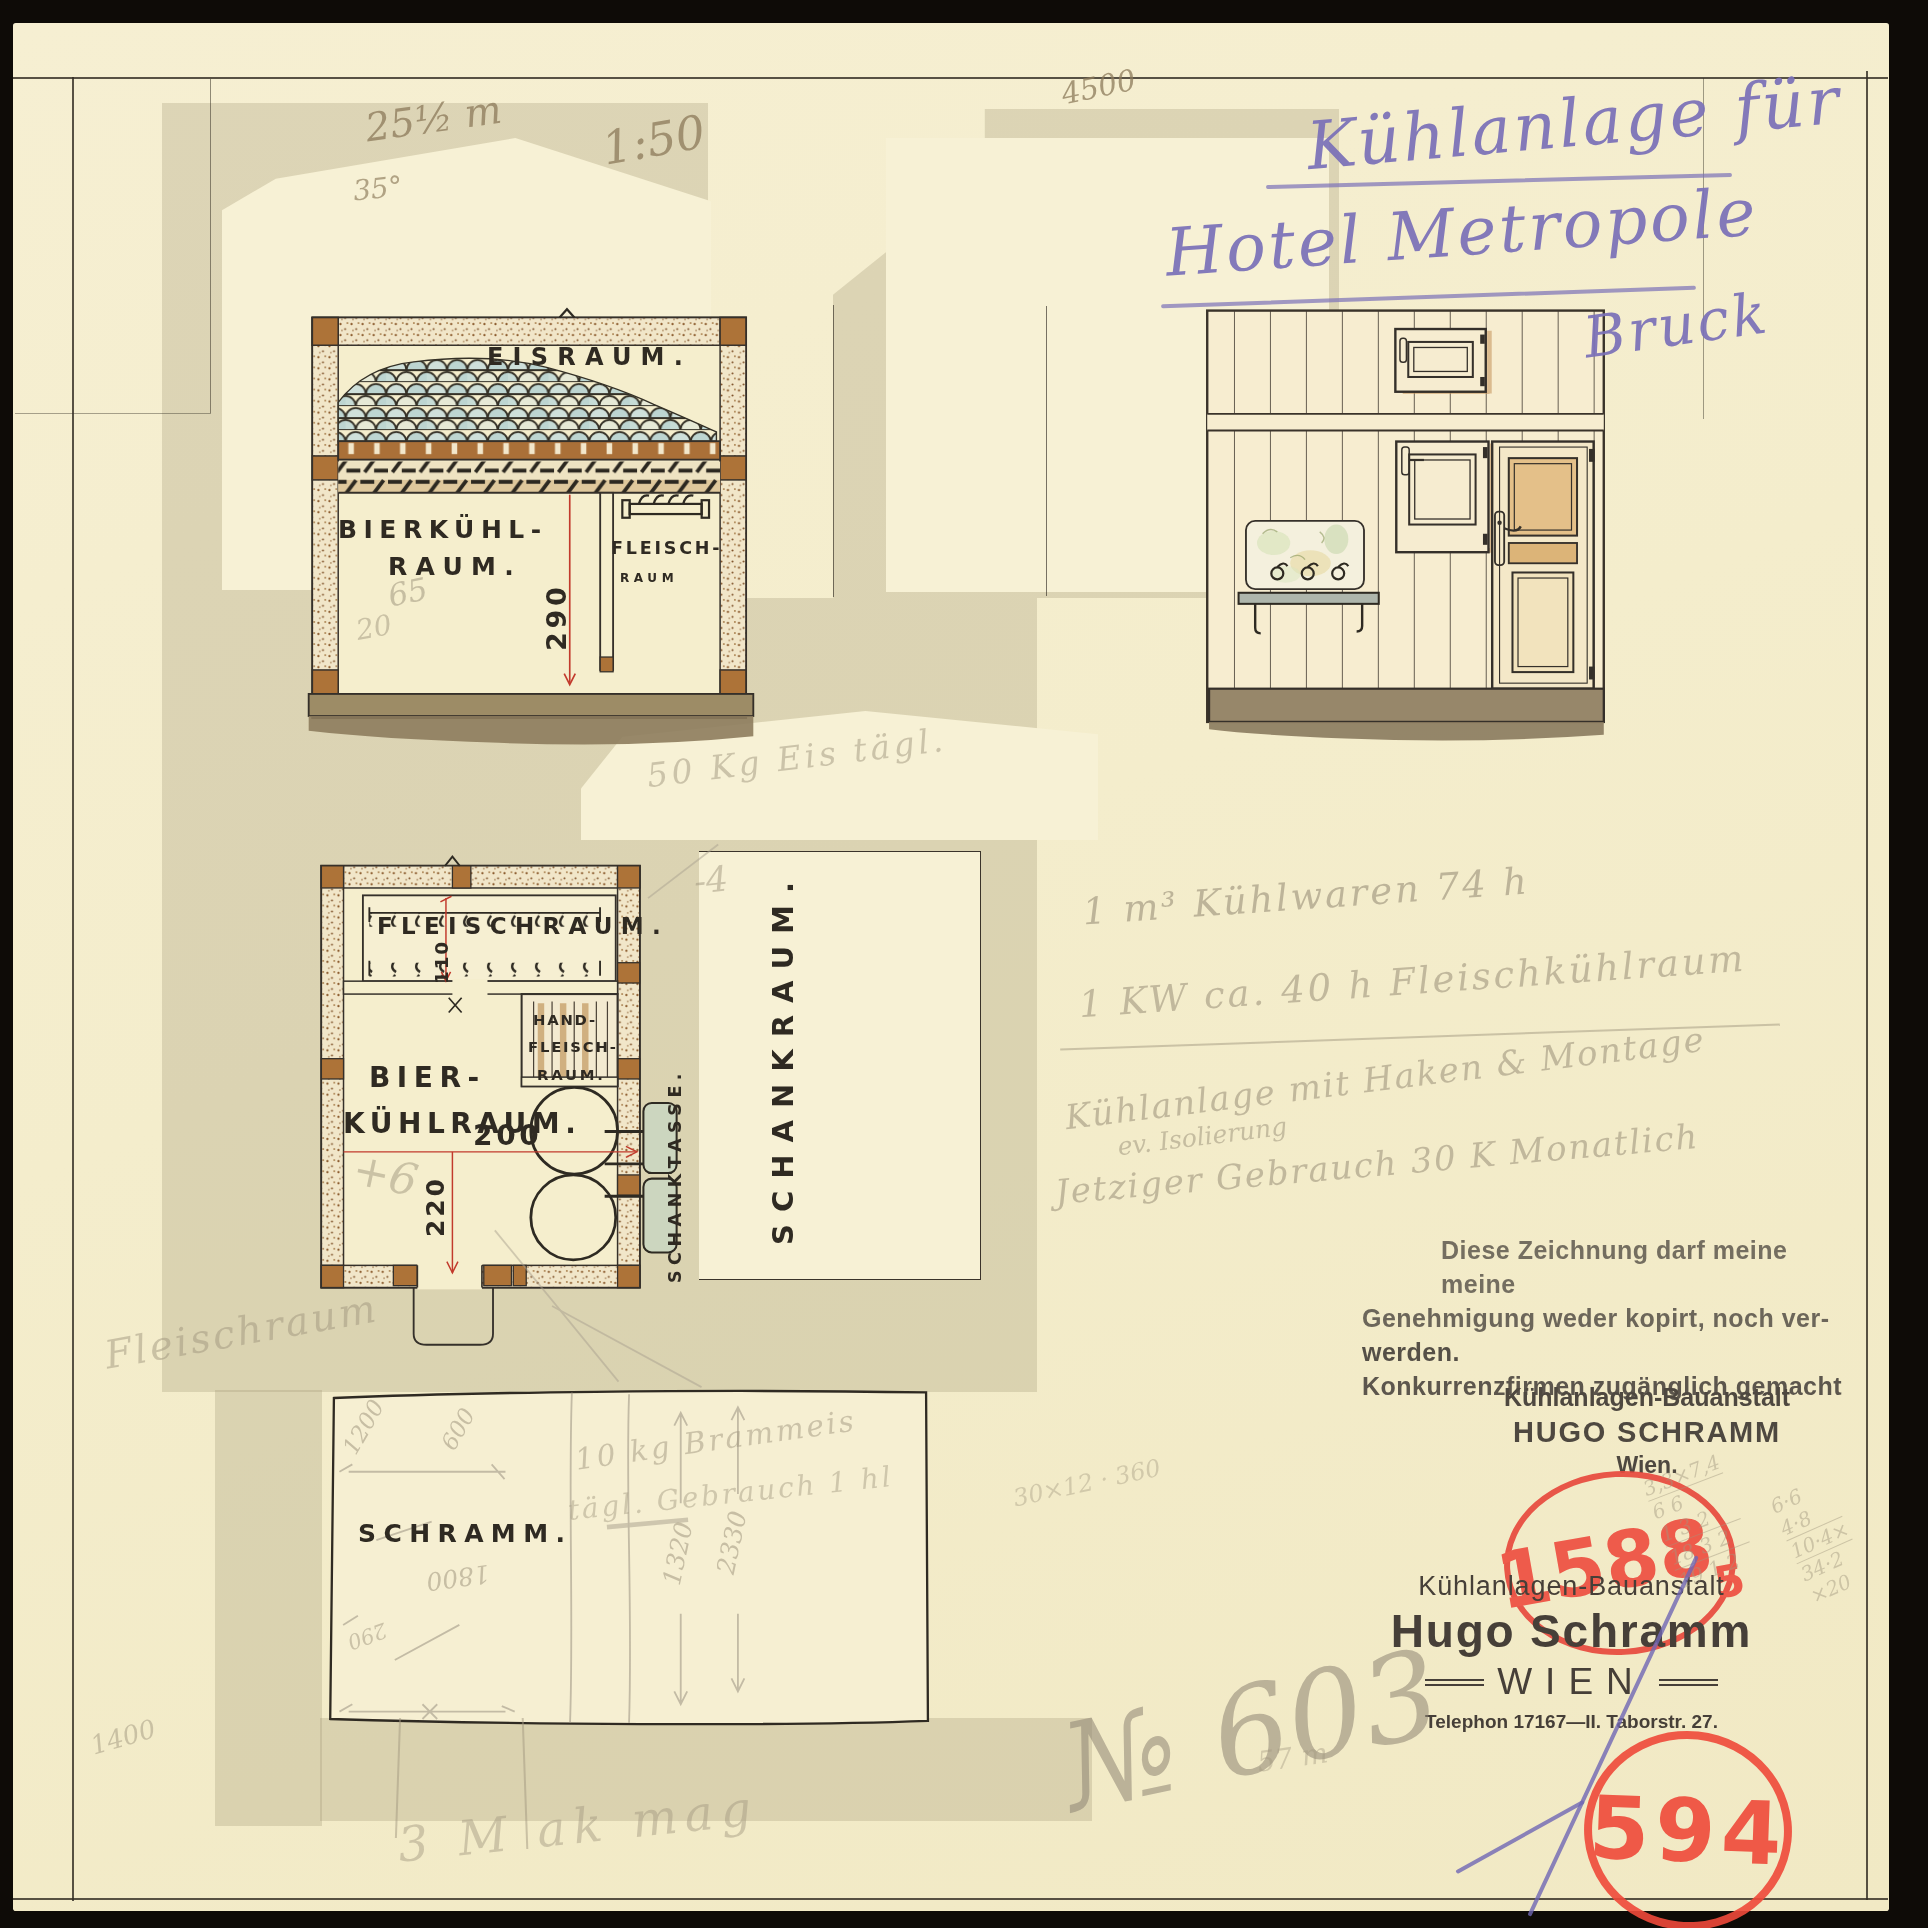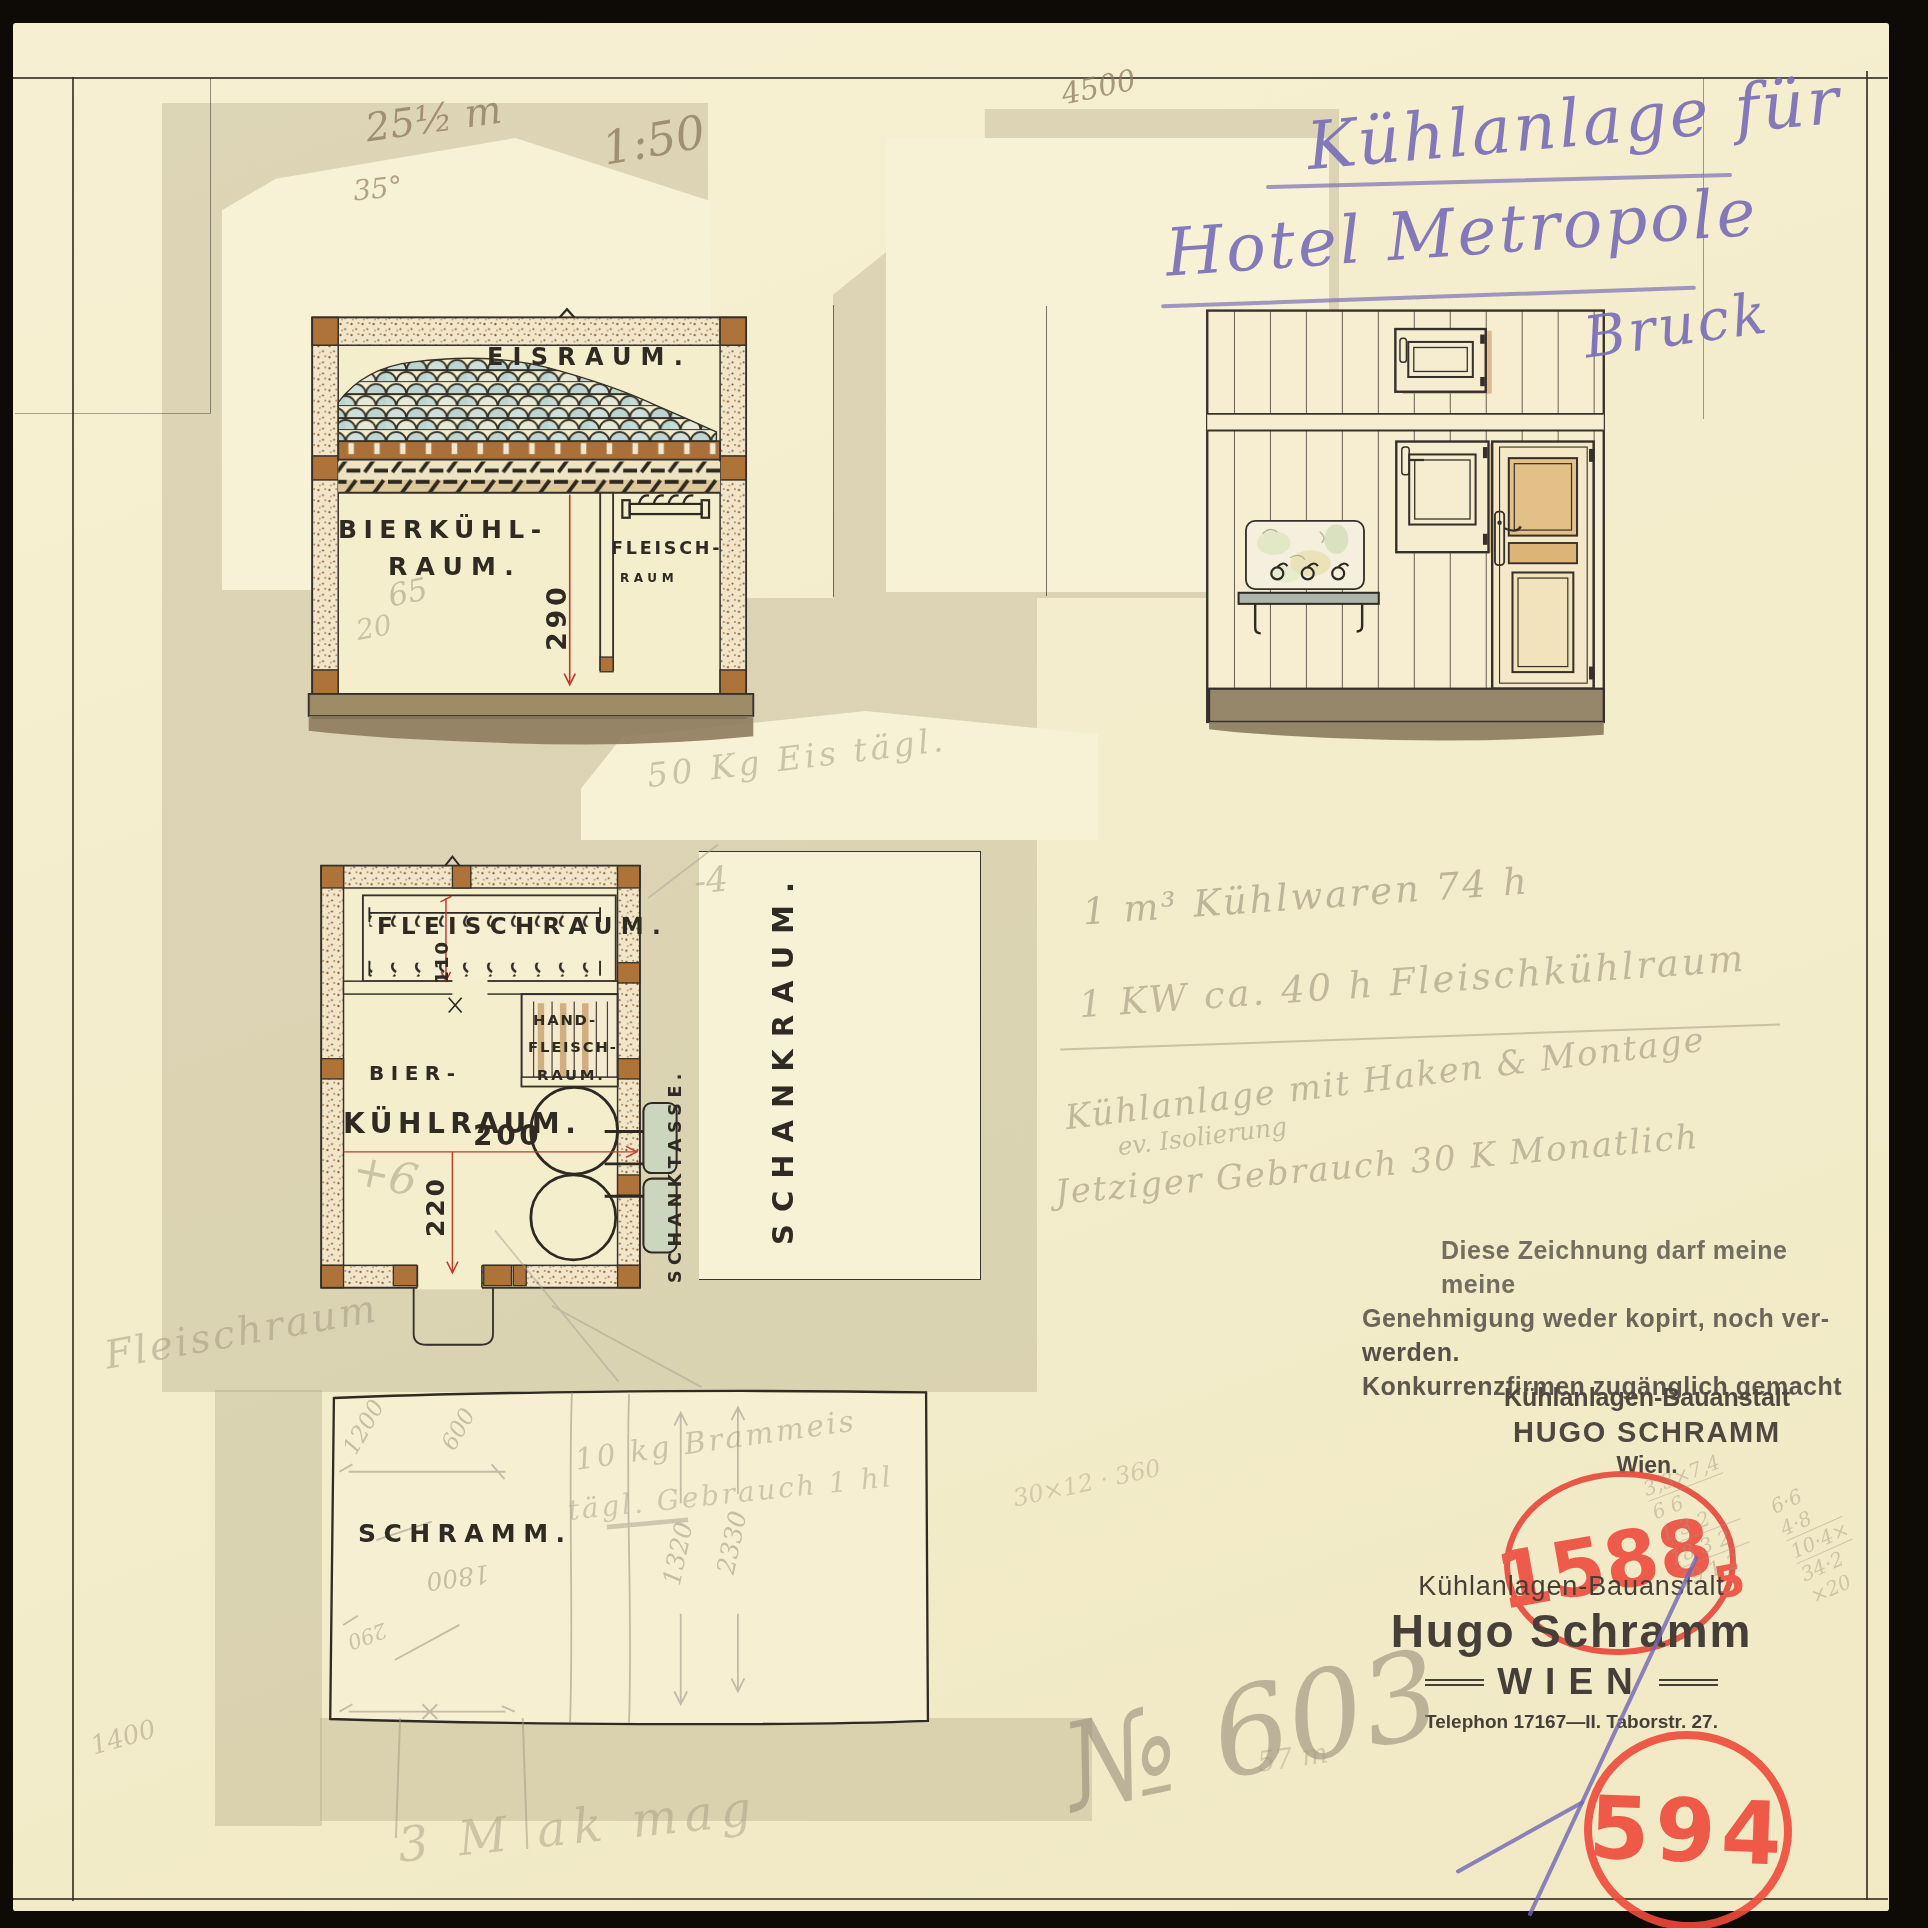--- a/index.html
+++ b/index.html
@@ -268,21 +268,21 @@
         <path d="M196,438 L330,602"></path>
         <path d="M258,520 L420,608"></path>
     </g>
   </svg>
 
   <div class="lbl" style="left:377px;top:914px;font-size:23px;letter-spacing:8.3px">FLEISCHRAUM.</div>
   <div class="lbl vtext red" style="left:432px;top:918px;font-size:18.5px;letter-spacing:1.8px;height:66px;color:#2f2a22">110</div>
   <div class="lbl" style="left:533px;top:1012px;font-size:14.8px;letter-spacing:1.8px">HAND-</div>
   <div class="lbl" style="left:528px;top:1039px;font-size:14.8px;letter-spacing:1.8px">FLEISCH-</div>
   <div class="lbl" style="left:537px;top:1067px;font-size:14.8px;letter-spacing:2.8px">RAUM.</div>
-  <div class="lbl" style="left:369px;top:1063px;font-size:20px;letter-spacing:6.5px">BIER-</div>
+  <div class="lbl" style="left:369px;top:1063px;font-size:28px;letter-spacing:6.5px">BIER-</div>
   <div class="lbl" style="left:343px;top:1109px;font-size:28px;letter-spacing:5.5px">KÜHLRAUM.</div>
   <div class="lbl" style="left:473px;top:1121px;font-size:28px;letter-spacing:3.7px">200</div>
   <div class="lbl vtext" style="left:423px;top:1154px;font-size:25px;letter-spacing:2.8px;height:83px">220</div>
   <div class="lbl vtext" style="left:666px;top:1071px;font-size:17.5px;letter-spacing:5.5px;height:212px">SCHANKTASSE.</div>
   <div class="lbl vtext" style="left:768px;top:904px;font-size:29px;letter-spacing:12px;height:341px">SCHANKRAUM.</div>
   <div class="pencil" style="left:353px;top:1149px;font-size:44px;transform:rotate(12deg);opacity:.5">+6</div>
   <div class="pencil" style="left:694px;top:860px;font-size:35px;transform:rotate(-6deg);opacity:.5">-4</div>
   <div class="pencil" style="left:646px;top:738px;font-size:33px;transform:rotate(-7deg);opacity:.5;letter-spacing:3.7px">50 Kg Eis tägl.</div>
   <div class="pencil" style="left:103px;top:1309px;font-size:39px;transform:rotate(-10deg);opacity:.5;letter-spacing:2.8px">Fleischraum</div>
 
@@ -351,21 +351,21 @@
               transform:rotate(-3deg);display:flex;align-items:center;justify-content:center;opacity:.92">
     <span style="font-size:78px;font-weight:700;color:#ee4f41;transform:rotate(-7deg);font-family:'DejaVu Sans',sans-serif">1588</span>
     <span style="font-size:44px;font-weight:700;color:#ee4f41;margin-top:46px;transform:rotate(-7deg)">5</span>
   </div>
 
   <div class="abs stampT" style="left:1373px;top:1571px;width:397px;text-align:center;color:#463f38">
     <div style="font-size:27px;letter-spacing:0.9px">Kühlanlagen-Bauanstalt</div>
     <div style="font-size:46px;font-weight:700;letter-spacing:1.8px;margin-top:1.8px">Hugo Schramm</div>
     <div style="display:flex;align-items:center;justify-content:center;gap:13px;margin-top:3.7px">
       <span style="width:59px;height:3.7px;border-top:2.8px solid #463f38;border-bottom:2.8px solid #463f38"></span>
-      <span style="font-size:37px;font-weight:700;letter-spacing:13px">WIEN</span>
+      <span style="font-size:37px;font-weight:400;letter-spacing:13px">WIEN</span>
       <span style="width:59px;height:3.7px;border-top:2.8px solid #463f38;border-bottom:2.8px solid #463f38"></span>
     </div>
     <div style="font-size:19px;font-weight:700;margin-top:7.4px">Telephon 17167—II. Taborstr. 27.</div>
   </div>
 
   <div class="abs" style="left:1584px;top:1731px;width:192px;height:183px;border:8.3px solid #ef4a3a;border-radius:50%;
               transform:rotate(6deg);display:flex;align-items:center;justify-content:center;opacity:.9">
     <span style="font-size:87px;font-weight:700;color:#ef4a3a;letter-spacing:5.5px;transform:rotate(-4deg);font-family:'DejaVu Sans',sans-serif">594</span>
   </div>
 

